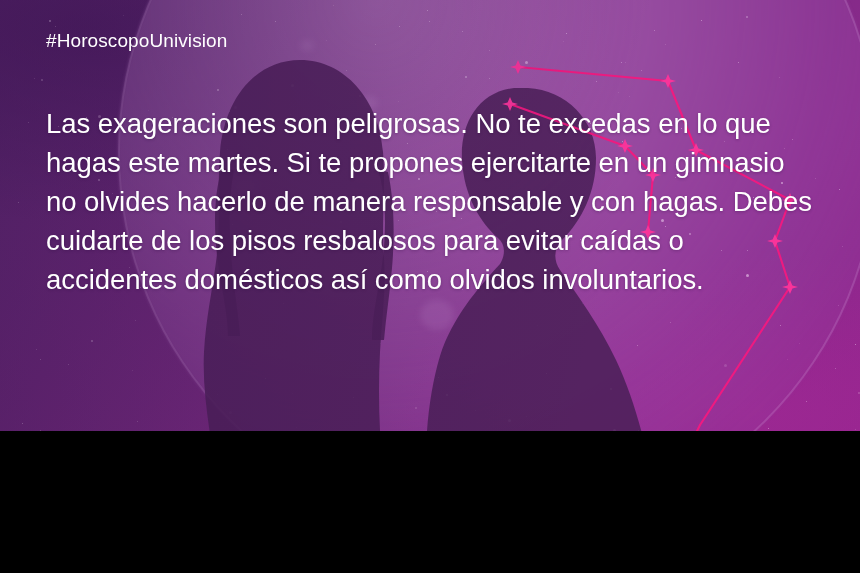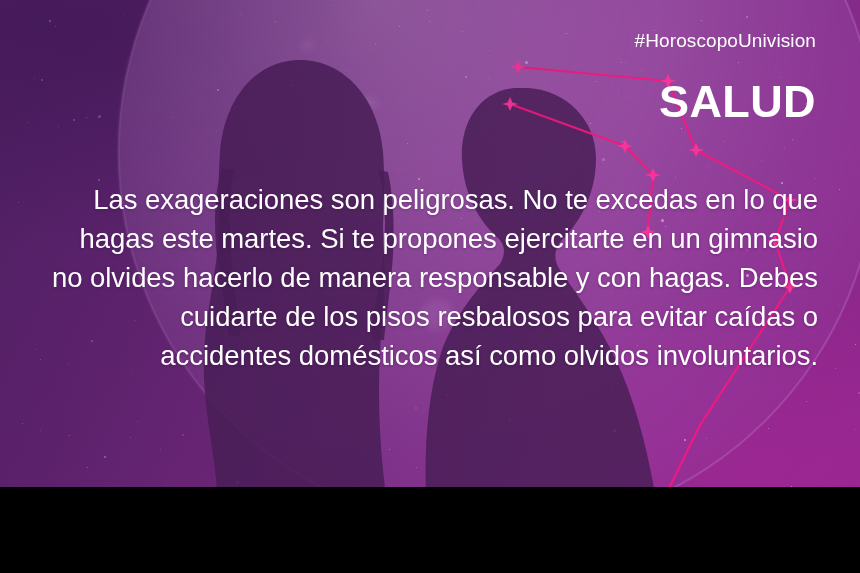--- a/index.html
+++ b/index.html
@@ -7,29 +7,28 @@
   html, body {
     width: 860px;
     height: 573px;
     overflow: hidden;
     background: #000;
   }
 
   #card {
     position: relative;
     width: 860px;
-    height: 487px;
+    height: 431px;
     overflow: hidden;
     font-family: "Liberation Sans", sans-serif;
     
     background:
       radial-gradient(ellipse 70% 60% at 88% 96%, rgba(165,40,150,0.55) 0%, rgba(165,40,150,0) 62%),
       radial-gradient(ellipse 80% 70% at 10% 6%,  rgba(70,26,92,0.80) 0%,  rgba(70,26,92,0) 65%),
       linear-gradient(128deg, #5b2a71 0%, #6a2878 28%, #7b2a82 55%, #8a2a8c 78%, #93258e 100%);
-    text-align: right;
   }
 
   
   .moon {
     position: absolute;
     left: 118px;
     top: -228px;
     width: 760px;
     height: 760px;
     border-radius: 50%;
@@ -410,17 +409,16 @@
       <path d="M775 234 l2.4 5.4 5.6 1.6 -5.6 1.6 -2.4 5.4 -2.4 -5.4 -5.6 -1.6 5.6 -1.6 Z"></path>
       <path d="M790 280 l2.4 5.4 5.6 1.6 -5.6 1.6 -2.4 5.4 -2.4 -5.4 -5.6 -1.6 5.6 -1.6 Z"></path>
       <path d="M654 512 l2.4 5.4 5.6 1.6 -5.6 1.6 -2.4 5.4 -2.4 -5.4 -5.6 -1.6 5.6 -1.6 Z"></path>
     </g>
   </svg>
 
   <div class="shade"></div>
 
   <div class="content">
     <div class="hashtag">#HoroscopoUnivision</div>
-    <h1 class="title">SALUD</h1>
     <p class="body-text">Las exageraciones son peligrosas. No te excedas en lo que hagas este martes. Si te propones ejercitarte en un gimnasio no olvides hacerlo de manera responsable y con hagas. Debes cuidarte de los pisos resbalosos para evitar caídas o accidentes domésticos así como olvidos involuntarios.</p>
   </div>
 
 </div>
 
 </body></html>

